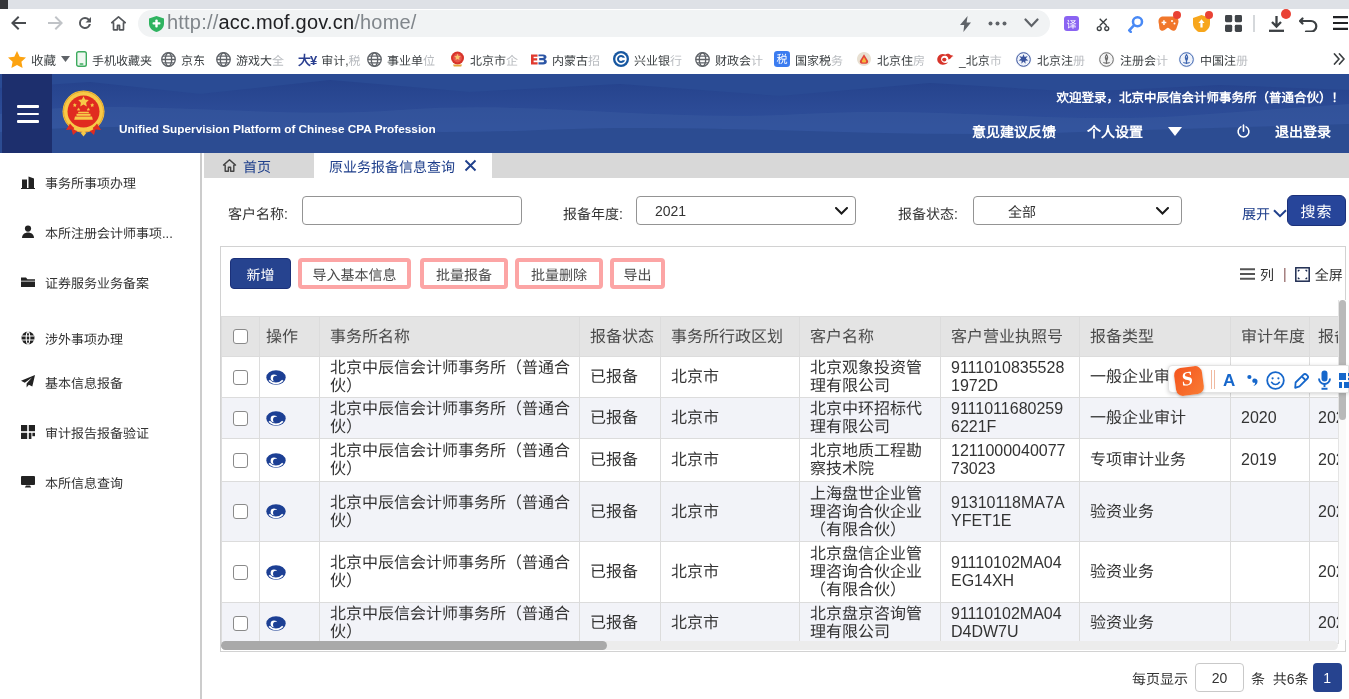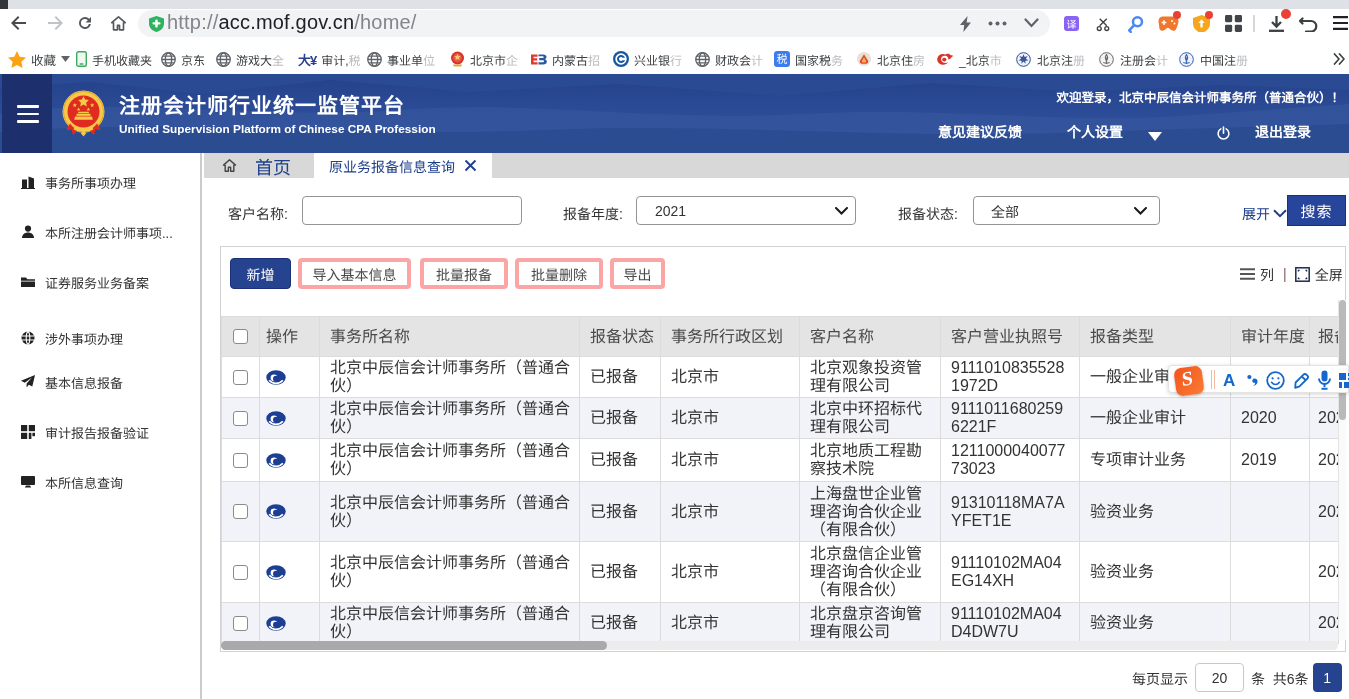--- a/index.html
+++ b/index.html
@@ -17,29 +17,29 @@
 #bookmarks{left:0;top:44px;width:1349px;height:30px;background:#fff}
 .bm{position:absolute;top:0;height:30px;display:inline-flex;align-items:center;gap:5px;font-size:12px;color:#3c4043;white-space:nowrap}
 .bm .fade{color:#b9bcc0}
 
 #header{left:0;top:74px;width:1349px;height:79px;background:linear-gradient(180deg,#24418a 0%,#2c4b96 45%,#2f54a3 100%)}
 #hstrip{left:2px;top:0;width:50px;height:79px;background:#1d2f6d}
 .hline{position:absolute;left:15px;width:22px;height:2.6px;background:#fff;border-radius:1px}
 #htitle{left:119px;top:15px;color:#fff;font-size:21px;font-weight:bold;letter-spacing:1px}
 #hsub{left:119px;top:48px;color:#fff;font-size:11.8px;font-weight:600;letter-spacing:0}
 #hwelcome{right:5px;top:13px;color:#fff;font-size:12.5px;font-weight:bold}
-#hmenu{right:38px;top:47px;color:#fff;font-size:14px;font-weight:600;display:flex;align-items:flex-end;gap:17px}
+#hmenu{right:18px;top:47px;color:#fff;font-size:14px;font-weight:600;display:flex;align-items:center;gap:17px}
 
 #sidebar{left:0;top:153px;width:202px;height:546px;background:#fff;border-right:2px solid #ccc}
 .mi{position:absolute;left:21px;display:flex;align-items:center;gap:10px;font-size:13px;color:#333;white-space:nowrap}
 
 #main{left:204px;top:153px;width:1145px;height:546px;background:#fff}
 #tabbar{left:204px;top:153px;width:1145px;height:25px;background:#d8d8d8}
 #activetab{left:314px;top:153px;width:178px;height:25px;background:#fff;display:flex;align-items:center;justify-content:center;gap:9px;color:#20408c;font-size:14px}
-#hometab{left:222px;top:153px;height:25px;display:flex;align-items:center;gap:18px;color:#20408c;font-size:18px}
+#hometab{left:222px;top:153px;height:25px;display:flex;align-items:center;gap:6px;color:#20408c;font-size:14px}
 
 .flabel{font-size:14px;color:#333;top:203px;white-space:nowrap}
 .fbox{top:196px;height:29px;background:#fff;border:1px solid #949494;border-radius:4px;font-size:14px;color:#333;display:flex;align-items:center}
 
 #card{left:220px;top:246px;width:1126px;height:406px;background:#fff;border:1px solid #d2d2d2}
 .btn{position:absolute;top:258px;height:31px;border-radius:4px;font-size:14px;display:flex;align-items:center;justify-content:center}
 .btn.blue{background:#26438f;color:#fff;border:1px solid #1b3079}
 .btn.white{background:#fff;color:#4a4a4a;border:4px solid #fca5a5}
 
 #tbl{position:absolute;left:221px;top:316px;width:1117px;border-collapse:collapse;table-layout:fixed;font-size:16px;color:#333}
@@ -275,26 +275,25 @@
     <path d="M21.5 6.2l1.6 3.4 3.7.5-2.7 2.6.7 3.7-3.3-1.8-3.3 1.8.7-3.7-2.7-2.6 3.7-.5z" fill="#f7c948"></path>
     <path d="M12.8 13l.6 1.3 1.4.2-1 1 .2 1.4-1.2-.7-1.3.7.3-1.4-1-1 1.4-.2zM30.2 13l.6 1.3 1.4.2-1 1 .2 1.4-1.2-.7-1.3.7.3-1.4-1-1 1.4-.2zM16.6 17.6l.5 1.1 1.2.2-.9.8.2 1.2-1-.6-1.1.6.2-1.2-.8-.8 1.2-.2zM26.4 17.6l.5 1.1 1.2.2-.9.8.2 1.2-1-.6-1.1.6.2-1.2-.8-.8 1.2-.2z" fill="#f7c948"></path>
     <path d="M13 26.5h17l.8 3.2H12.2z" fill="#f7c948"></path>
       <path d="M14.5 23.8h14v2h-14z" fill="#f7c948"></path>
       <path d="M16.5 21.8h10l.6 1.4h-11.2z" fill="#f7c948"></path>
     <path d="M12 31h19v1.8H12z" fill="#e02b20"></path>
     <path d="M8 33.5c3 4.5 8 7.5 13.5 7.5S32 38 35 33.5l4 6.5-5.5-.5L32 45l-4.5-4 -6 1.5-6-1.5L11 45l-1.5-5.5L4 40z" fill="#e02b20"></path>
     <path d="M13 36.7c2.6 1.5 5.4 2.3 8.5 2.3s5.9-.8 8.5-2.3l1.5 2.6c-3 1.7-6.4 2.7-10 2.7s-7-1-10-2.7z" fill="#f7c948"></path>
     <path d="M21.5 41l2.8 2-2.8 3.4-2.8-3.4z" fill="#f7c948"></path>
   </svg>
-  <div id="htitle" class="abs">注册会计师行业统一监管平台</div>
   <div id="hwelcome" class="abs">欢迎登录，北京中辰信会计师事务所（普通合伙）！</div>
   <div id="hsub" class="abs">Unified Supervision Platform of Chinese CPA Profession</div>
   <div id="hmenu" class="abs">
     <span>意见建议反馈</span>
-    <span style="margin-left:28px">个人设置</span>
+    <span style="margin-left:14px">个人设置</span>
     <svg style="margin-left:8px" width="14" height="9" viewBox="0 0 14 9">
         <path d="M0 0h14L7 9z" fill="#fff"></path>
       </svg>
     <svg style="margin-left:37px;margin-right:7px" width="15" height="15" viewBox="0 0 20 20">
         <path d="M6.5 3.8a7.2 7.2 0 1 0 7 0" fill="none" stroke="#fff" stroke-width="2.1" stroke-linecap="round"></path>
         <path d="M10 1.5v8" stroke="#fff" stroke-width="2.1" stroke-linecap="round"></path>
       </svg>
     <span>退出登录</span>
   </div>
 </div>
@@ -345,27 +344,27 @@
     </svg>
   </div>
 <div id="formrow" class="abs" style="left:0;top:0">
   <div class="abs flabel" style="left:228px">客户名称:</div>
   <div class="abs fbox" style="left:302px;width:220px"></div>
   <div class="abs flabel" style="left:563px">报备年度:</div>
   <div class="abs fbox" style="left:636px;width:220px;padding-left:18px">2021<svg class="abs" style="right:7px;top:10px" width="13" height="8" viewBox="0 0 13 8">
         <path d="M1 1l5.5 5.5L12 1" fill="none" stroke="#1a1a1a" stroke-width="2" stroke-linecap="round"></path>
       </svg></div>
   <div class="abs flabel" style="left:898px">报备状态:</div>
-  <div class="abs fbox" style="left:973px;width:187px;padding-left:17px">全部<svg class="abs" style="right:12px;top:10px" width="13" height="8" viewBox="0 0 13 8">
+  <div class="abs fbox" style="left:973px;width:209px;padding-left:34px">全部<svg class="abs" style="right:12px;top:10px" width="13" height="8" viewBox="0 0 13 8">
         <path d="M1 1l5.5 5.5L12 1" fill="none" stroke="#1a1a1a" stroke-width="2" stroke-linecap="round"></path>
       </svg></div>
   <div class="abs" style="left:1242px;top:203px;font-size:14px;color:#20408c;display:flex;align-items:center;gap:3px;white-space:nowrap">展开<svg width="14" height="9" viewBox="0 0 14 9">
         <path d="M1 1.2l6 6 6-6" fill="none" stroke="#20408c" stroke-width="2"></path>
       </svg></div>
-  <div class="abs" style="left:1287px;top:195px;width:59px;height:31px;background:#27459a;border:1px solid #1b3079;border-radius:0;color:#fff;font-size:15px;display:flex;align-items:center;justify-content:center;letter-spacing:1px">搜索</div>
+  <div class="abs" style="left:1287px;top:195px;width:59px;height:31px;background:#27459a;border:1px solid #1b3079;border-radius:6px;color:#fff;font-size:15px;display:flex;align-items:center;justify-content:center;letter-spacing:1px">搜索</div>
 </div>
 <div id="card" class="abs"></div>
 <div class="btn blue" style="left:230px;width:61px">新增</div>
 <div class="btn white" style="left:298px;width:113px">导入基本信息</div>
 <div class="btn white" style="left:420px;width:88px">批量报备</div>
 <div class="btn white" style="left:515px;width:88px">批量删除</div>
 <div class="btn white" style="left:610px;width:55px">导出</div>
 <div class="abs" style="left:1240px;top:266px;height:16px;display:flex;align-items:center;gap:5px;font-size:14px;color:#333;white-space:nowrap">
   <svg width="15" height="12" viewBox="0 0 15 12">
       <path d="M0 1.2h15M0 6h15M0 10.8h15" stroke="#555" stroke-width="1.9"></path>

